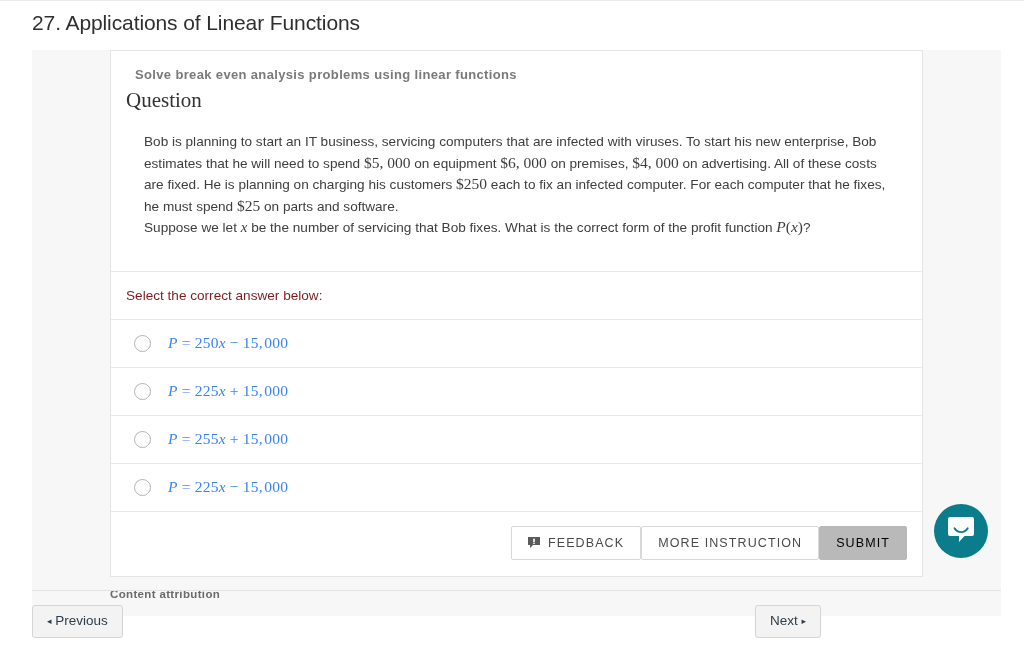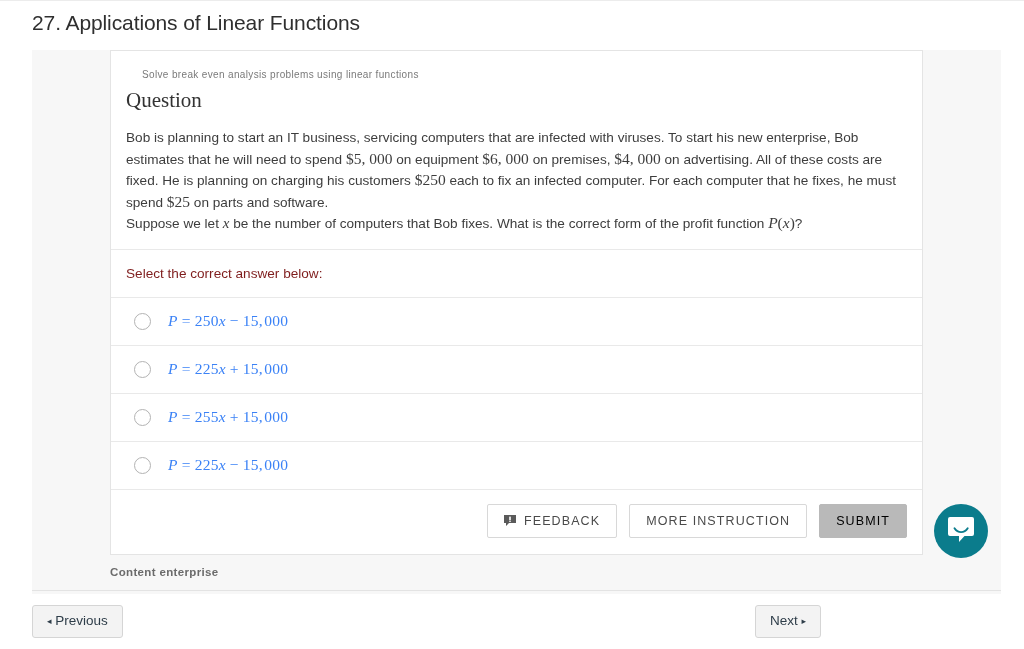--- a/index.html
+++ b/index.html
@@ -51,40 +51,40 @@
     background: #ffffff;
     border: 1px solid #e4e4e4;
     box-sizing: border-box;
   }
 
   .card-head {
     padding: 16px 15px 14px 15px;
     border-bottom: 1px solid #e9e9e9;
   }
   .objective-label {
-    font-size: 10px;
+    font-size: 13px;
     color: #7a7a7a;
     letter-spacing: 0.35px;
-    font-weight: 400;
-    margin: 0 0 4px 16px;
+    font-weight: 700;
+    margin: 0 0 4px 9px;
     line-height: 15px;
   }
   .question-heading {
     font-size: 21px;
     font-weight: 400;
     color: #333333;
     margin: 0 0 14px 0;
     line-height: 28px;
     font-family: Liberation Serif, serif;
   }
   .question-body {
     font-size: 13.6px;
     line-height: 20.5px;
     color: #3d3d3d;
-    margin: 0;
+    margin: 18px;
   }
   .question-body p { margin: 0; }
 
   
   .mathtt {
     font-family: "Liberation Serif", serif;
     font-size: 15.5px;
   }
   .mathvar {
     font-family: "Liberation Serif", serif;
@@ -127,21 +127,20 @@
   }
   .option-text i {
     font-style: italic;
   }
 
   
   .card-actions {
     display: flex;
     justify-content: flex-end;
     align-items: center;
-    gap: 12px;
     padding: 14px 15px 16px 15px;
     text-align: right;
   }
   .btn {
     font-family: "Liberation Sans", sans-serif;
     font-size: 12.5px;
     letter-spacing: 1.1px;
     font-weight: 500;
     padding: 9px 16px;
     border-radius: 2px;
@@ -239,21 +238,21 @@
 
 <div class="assessment-shell">
 
   <div class="question-card">
 
     <div class="card-head">
       <div class="objective-label">Solve break even analysis problems using linear functions</div>
       <div class="question-heading">Question</div>
       <div class="question-body">
         <p><span>Bob is planning to start an IT business, servicing computers that are infected with viruses. To start his new enterprise, Bob estimates that he will need to spend</span> <span class="mathtt">$5, 000</span> <span>on equipment</span> <span class="mathtt">$6, 000</span> <span>on premises,</span> <span class="mathtt">$4, 000</span> <span>on advertising. All of these costs are fixed. He is planning on charging his customers</span> <span class="mathtt">$250</span> <span>each to fix an infected computer. For each computer that he fixes, he must spend</span> <span class="mathtt">$25</span> <span>on parts and software.</span></p>
-        <p><span>Suppose we let</span> <span class="mathvar">x</span> <span>be the number of computers that Bob fixes. What is the correct form of the profit function</span> <span class="mathtt"><i>P</i>(<i>x</i>)</span><span>?</span></p>
+        <p><span>Suppose we let</span> <span class="mathvar">x</span> <span>be the number of servicing that Bob fixes. What is the correct form of the profit function</span> <span class="mathtt"><i>P</i>(<i>x</i>)</span><span>?</span></p>
       </div>
     </div>
 
     <div class="select-prompt">Select the correct answer below:</div>
 
     <div class="option-row">
       <span class="radio"></span>
       <span class="option-text"><i>P</i> = 250<i>x</i> − 15, 000</span>
     </div>
     <div class="option-row">
@@ -279,21 +278,21 @@
           </svg>
         </span>
         <span>FEEDBACK</span>
       </div>
       <div class="btn btn-outline">MORE INSTRUCTION</div>
       <div class="btn btn-submit">SUBMIT</div>
     </div>
 
   </div>
 
-  <div class="attribution">Content enterprise</div>
+  <div class="attribution">Content attribution</div>
 </div>
 
 <div class="footer-rule"></div>
 
 <div class="footer-nav">
   <div class="nav-btn"><span class="nav-arrow">◂</span> <span>Previous</span></div>
   <div class="nav-btn"><span>Next</span> <span class="nav-arrow">▸</span></div>
 </div>
 
 <div class="chat-launcher">

